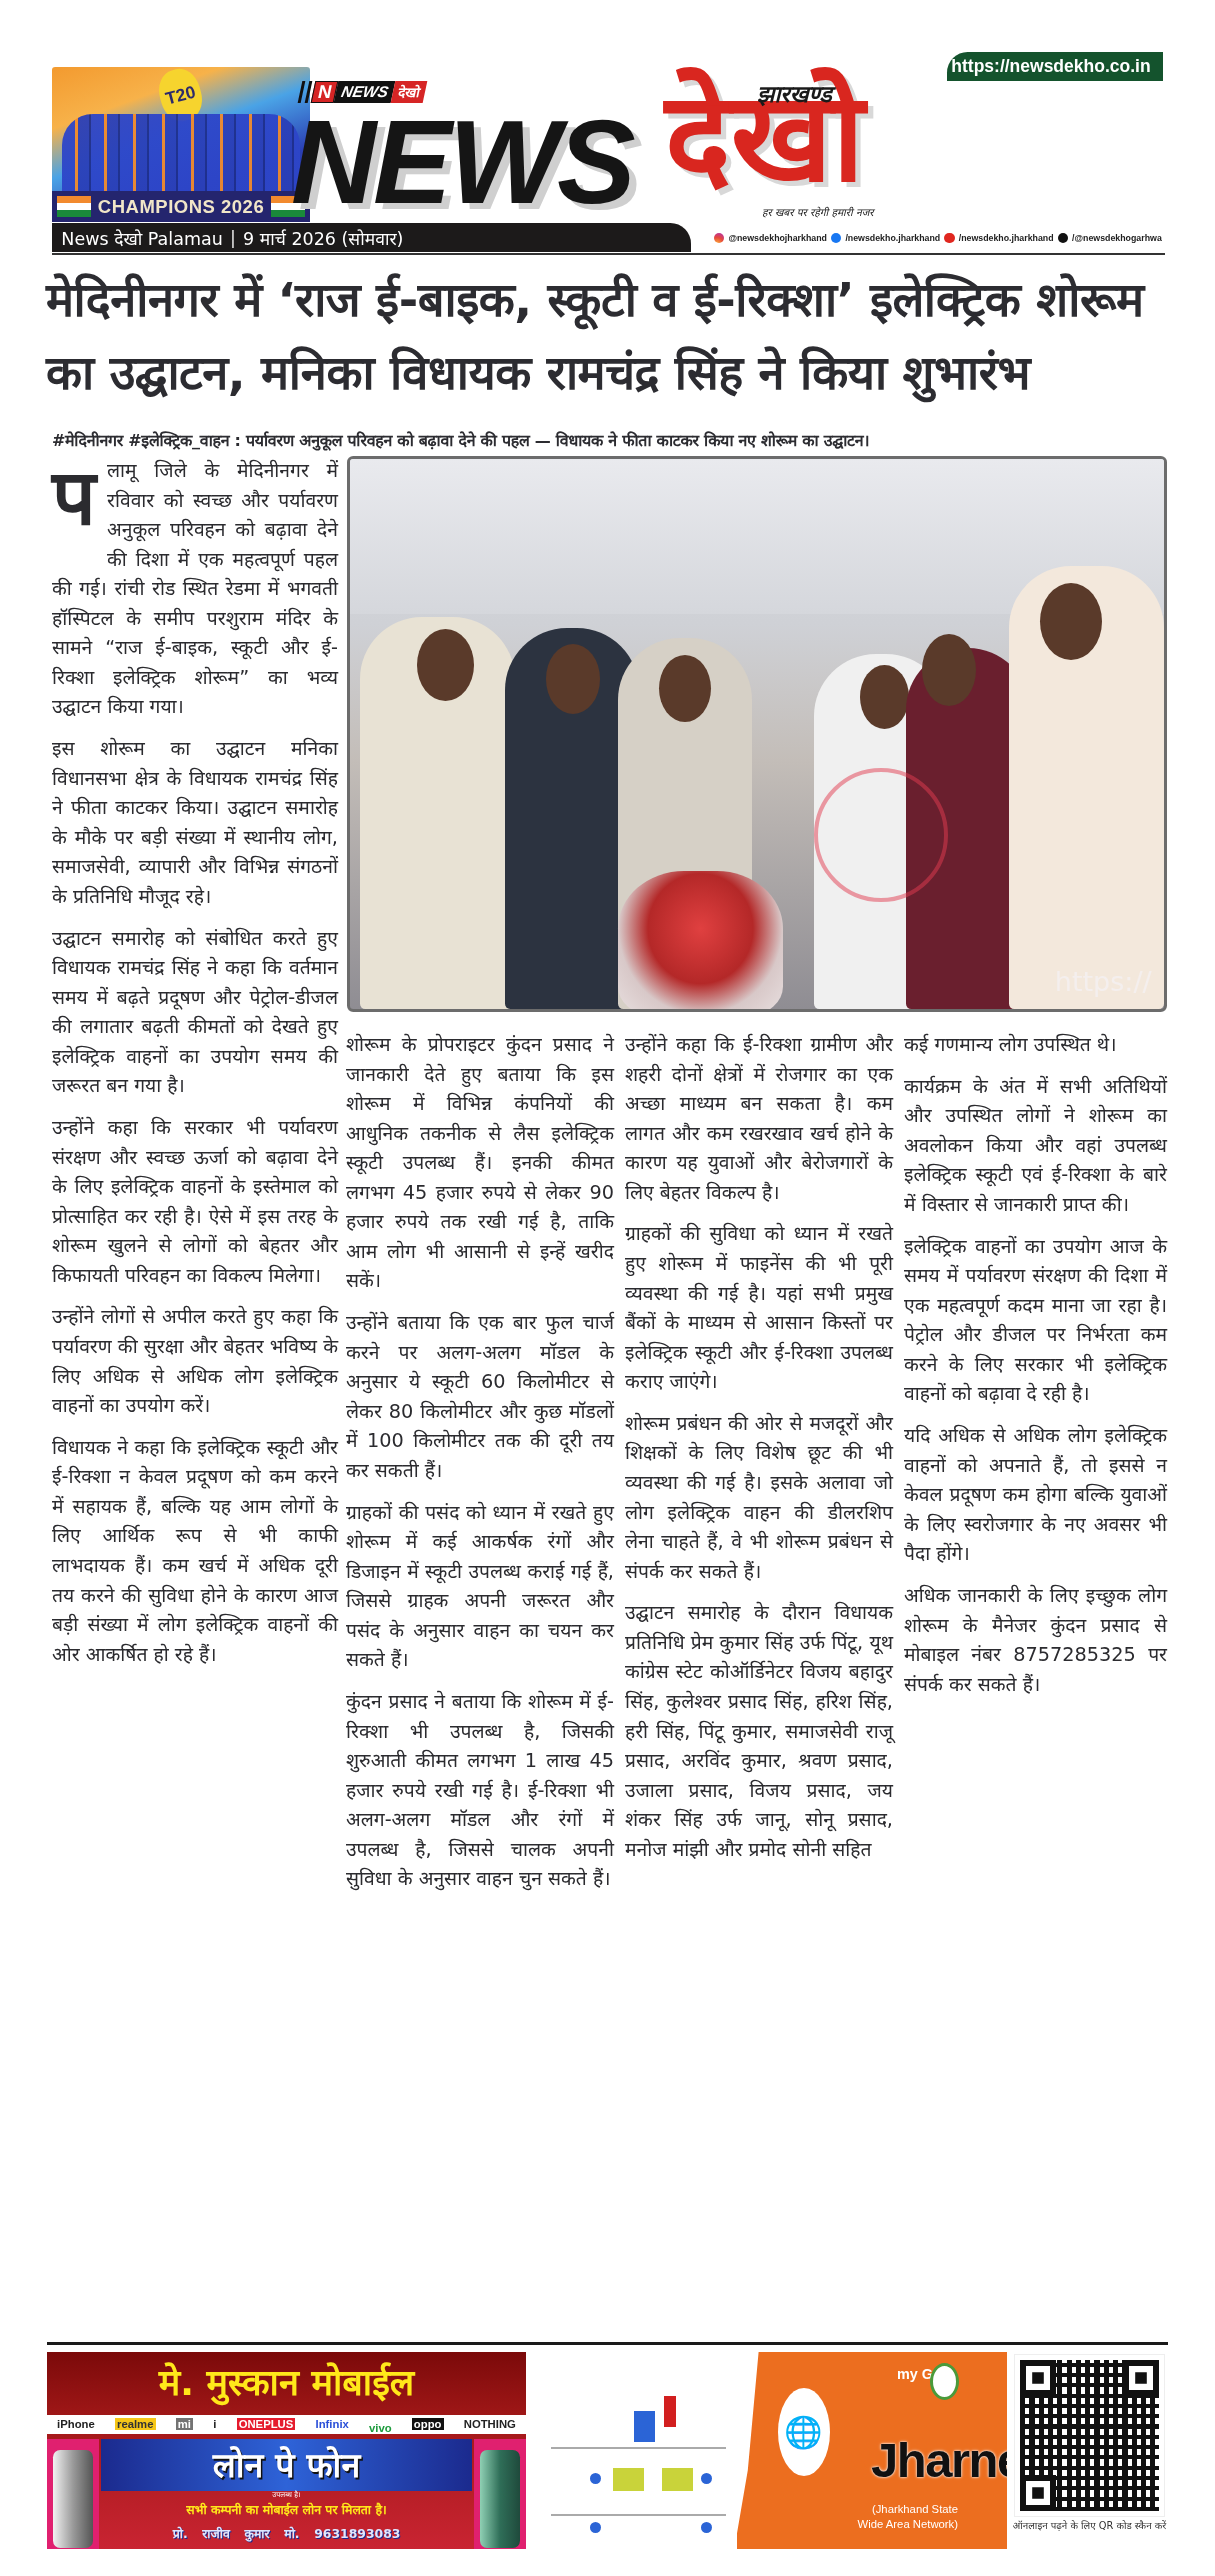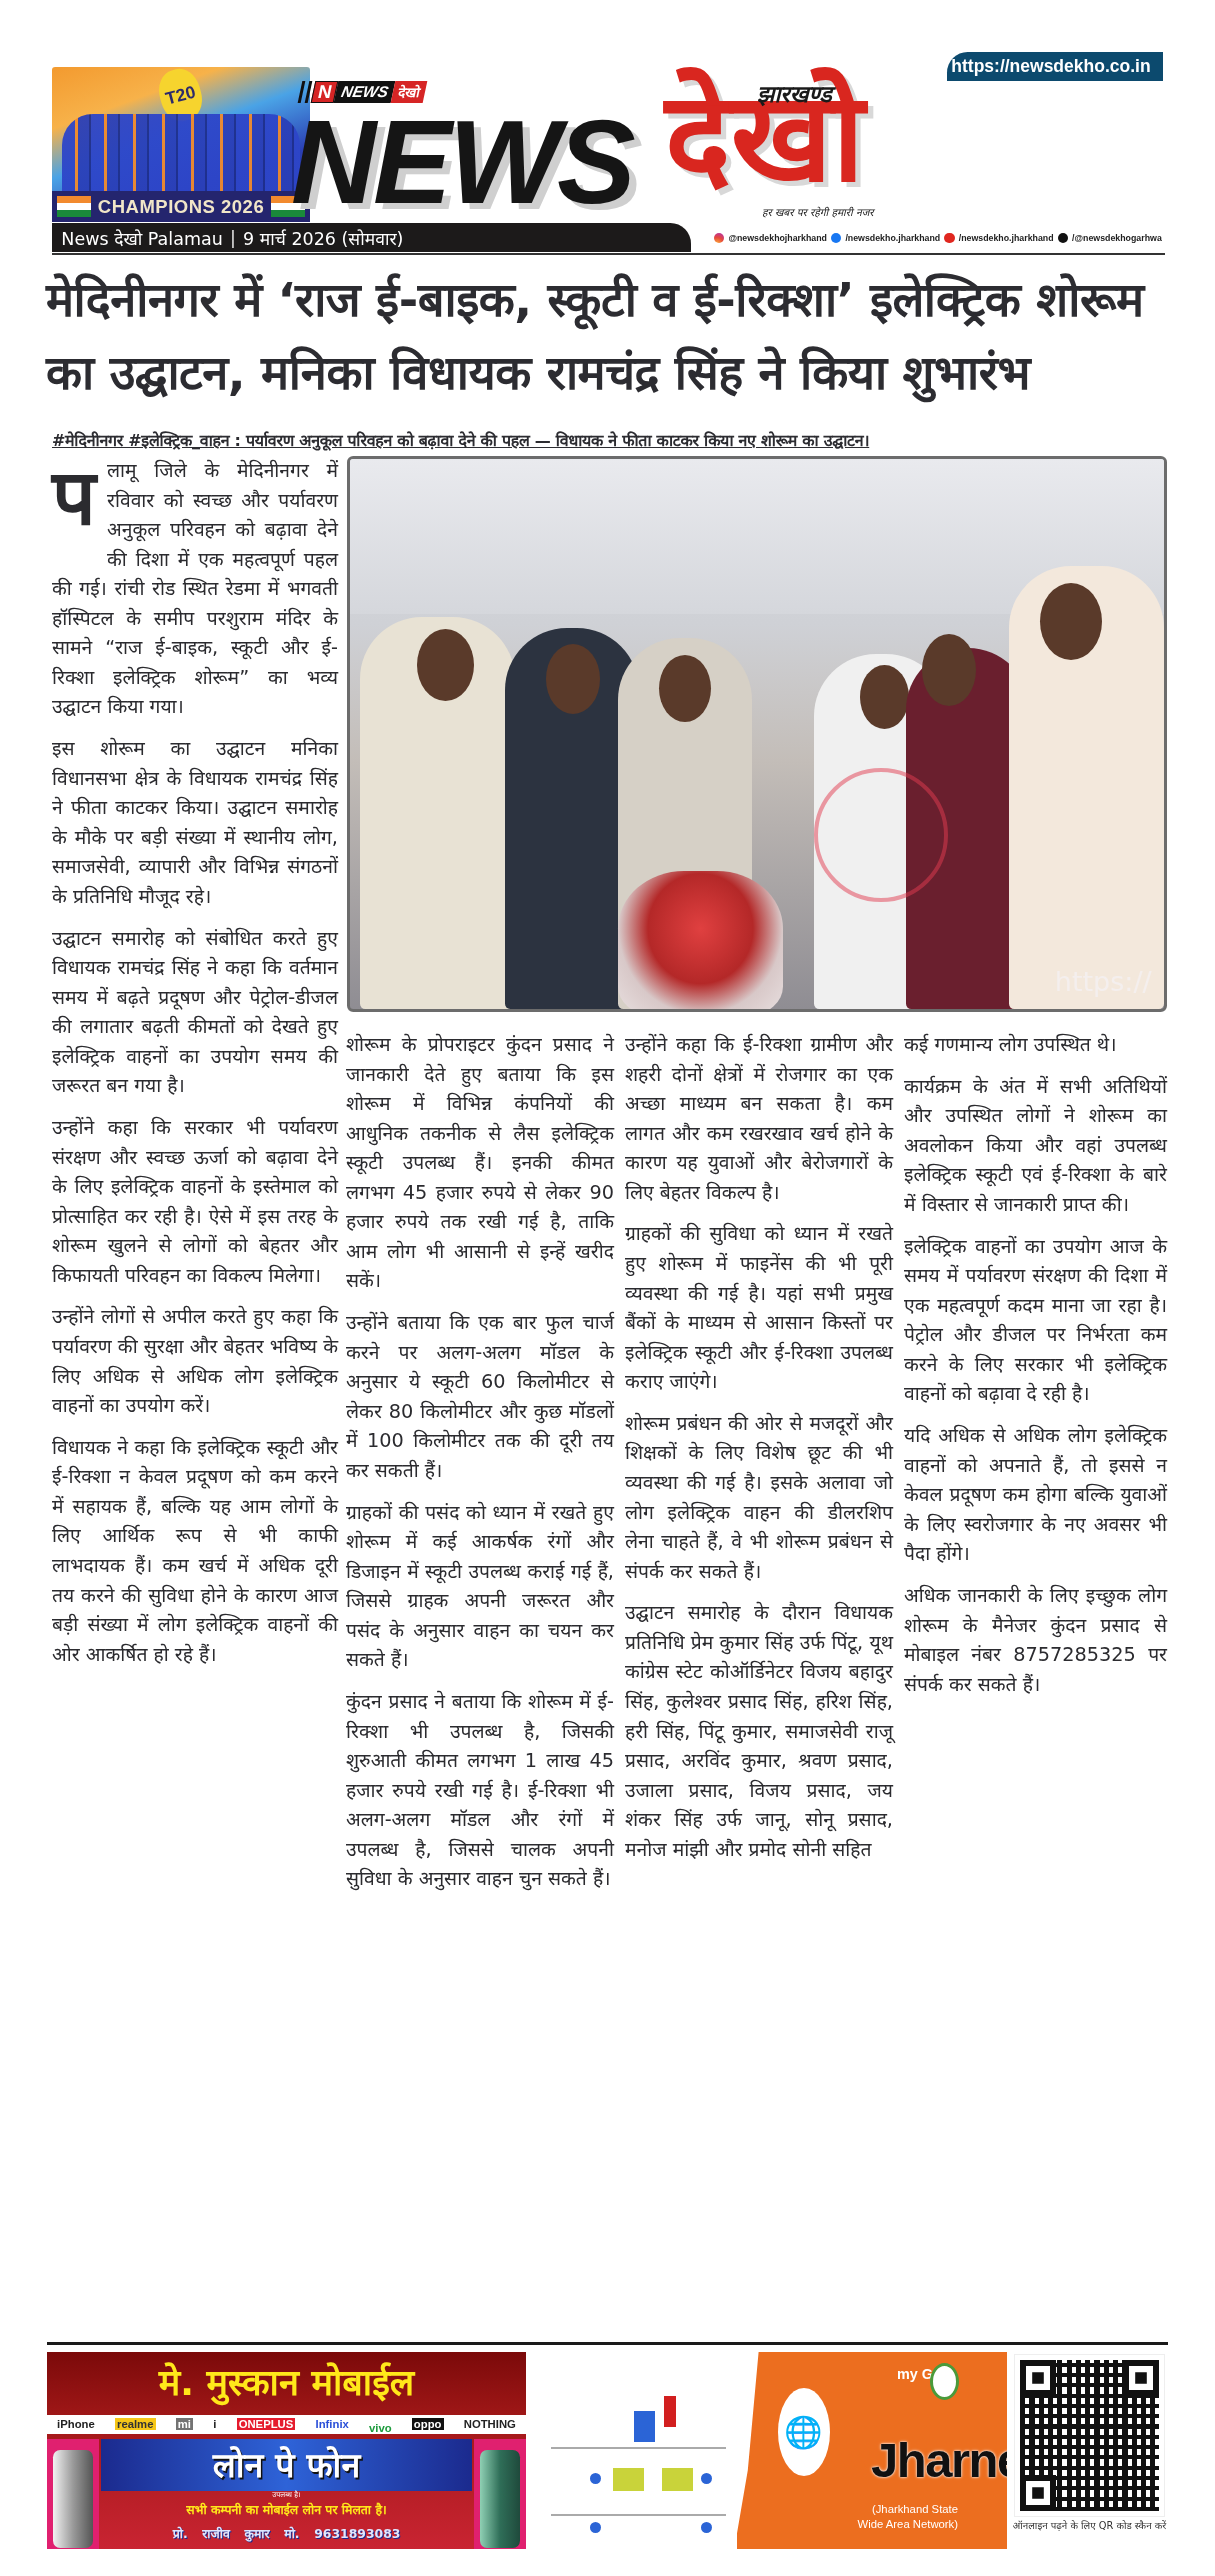--- a/index.html
+++ b/index.html
@@ -6,21 +6,21 @@
   html, body { background: #ffffff; }
   body {
     width: 1216px; height: 2600px; position: relative; overflow: hidden;
     font-family: "DejaVu Sans", "Liberation Sans", sans-serif; color: #2a2a2e;
   }
 
   
   .masthead { position: absolute; left: 0; top: 0; width: 1216px; height: 258px; }
   .url-pill {
     position: absolute; left: 947px; top: 52px; width: 216px; height: 29px;
-    background: #0c4a6e; color: #fff; border-radius: 20.6px 0 0 0;
+    background: #14532d; color: #fff; border-radius: 20.6px 0 0 0;
     font: bold 17.5px "Liberation Sans", sans-serif; display: flex; align-items: center; justify-content: flex-end; padding-right: 12.4px;
   }
   .champ-img {
     position: absolute; left: 52px; top: 67px; width: 258px; height: 155px;
     background: linear-gradient(160deg, #f39a2f 0%, #f7b24a 25%, #4aa3e6 45%, #2b3fb4 70%, #20307f 100%);
     border-radius: 3.1px 3.1px 0 0; overflow: hidden;
   }
   .champ-img .players {
     position: absolute; left: 10.3px; right: 10.3px; bottom: 31px; height: 77px;
     background: repeating-linear-gradient(90deg, #2d45c8 0 13.4px, #f08a2c 13.4px 15.5px, #2a3fb8 15.5px 27px, #1e2e8c 27px 29px);
@@ -81,21 +81,21 @@
   .ic-x { background: #111; }
   .masthead-rule { position: absolute; left: 52px; top: 253px; width: 1113px; height: 2.1px; background: #333; }
 
   
   .headline {
     position: absolute; left: 46px; top: 263px; width: 1128px;
     font: bold 47px "DejaVu Sans", sans-serif; color: #2c2c31; line-height: 73px; letter-spacing: -0.5px;
   }
   .subhead {
     position: absolute; left: 52px; top: 429px; width: 1123px;
-    font: bold 16px "DejaVu Sans", sans-serif; color: #2c2c31; white-space: nowrap; letter-spacing: -0.3px; text-decoration: underline;
+    font: bold 16px "DejaVu Sans", sans-serif; color: #2c2c31; white-space: nowrap; letter-spacing: -0.3px;
   }
 
   
   .photo {
     position: absolute; left: 347px; top: 456px; width: 820px; height: 556px;
     border: 3.1px solid #6c6c6c; border-radius: 6.2px; overflow: hidden;
     background: linear-gradient(180deg, #d7d9df 0%, #cfd1d6 30%, #c3bdb8 55%, #8f8d93 100%);
   }
   .photo .wall { position: absolute; left: 0; top: 0; right: 0; height: 155px; background: linear-gradient(180deg,#e9eaee,#d5d7dc); }
   .photo .person { position: absolute; bottom: 0; border-radius: 62px 62px 5.2px 5.2px; }

